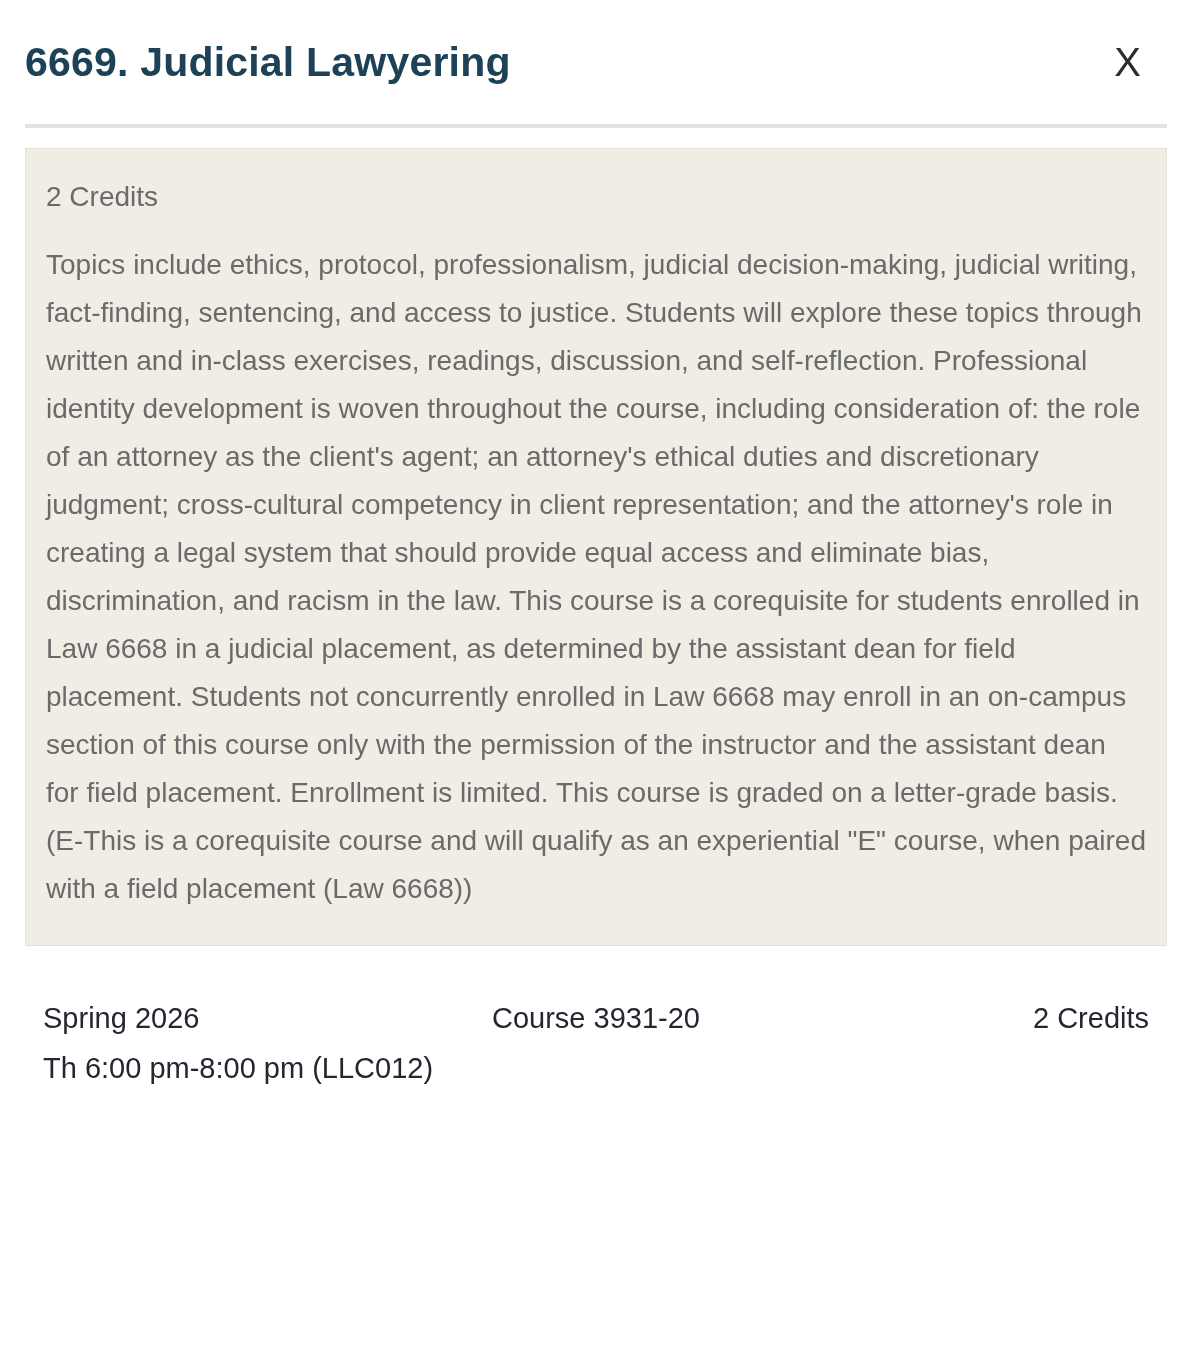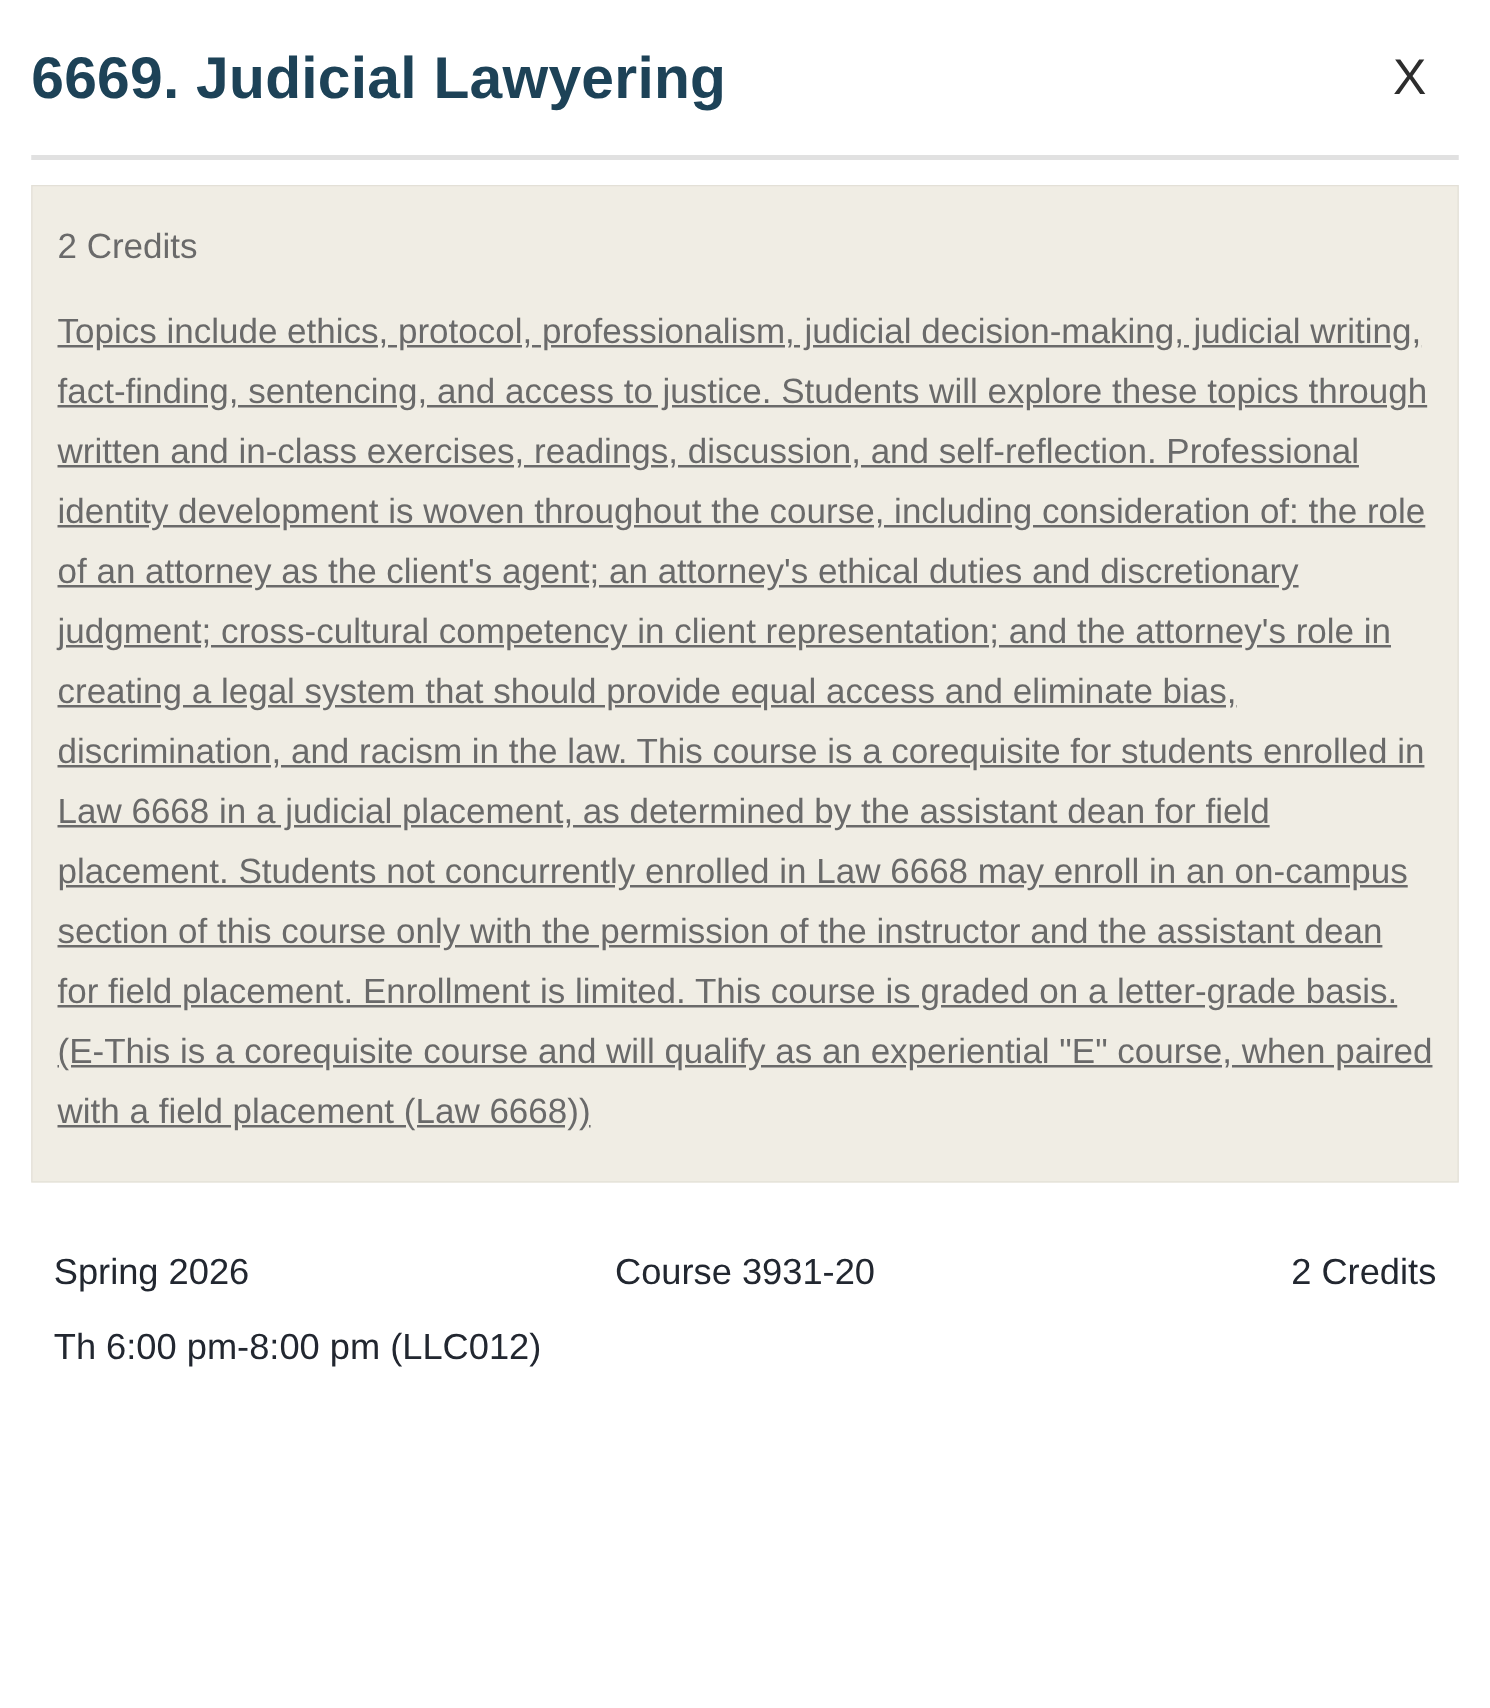--- a/index.html
+++ b/index.html
@@ -12,21 +12,21 @@
     font-family: "Liberation Sans", "DejaVu Sans", sans-serif;
   }
   .modal-header {
     display: flex;
     justify-content: space-between;
     align-items: center;
     padding: 38px 25px 0 25px;
   }
   .title {
     margin: 0;
-    font-size: 47px;
+    font-size: 41px;
     line-height: 48px;
     font-weight: bold;
     color: #1d4257;
     letter-spacing: 0.2px;
   }
   .close-btn {
     background: none;
     border: none;
     padding: 0;
     margin: 0 26px 0 0;
@@ -49,21 +49,20 @@
     padding: 24px 20px 32px 20px;
     font-size: 28px;
     line-height: 48px;
     color: #6a6a6a;
   }
   .desc-box p {
     margin: 0 0 20px 0;
   }
   .desc-box p:last-child {
     margin-bottom: 0;
-    text-decoration: underline;
   }
   .details {
     margin: 50px 25px 0 25px;
     padding: 0 18px;
     font-size: 29px;
     line-height: 44px;
     color: #222730;
   }
   .details-row {
     display: flex;
@@ -72,21 +71,21 @@
   .details-row .col {
     flex: 1;
   }
   .details-row .col.center {
     text-align: center;
   }
   .details-row .col.right {
     text-align: right;
   }
   .schedule {
-    margin-top: 16px;
+    margin-top: 6px;
   }
 </style>
 </head>
 <body>
 
 <div class="page">
 
   <header class="modal-header">
     <h1 class="title">6669. Judicial Lawyering</h1>
     <button class="close-btn">X</button>

